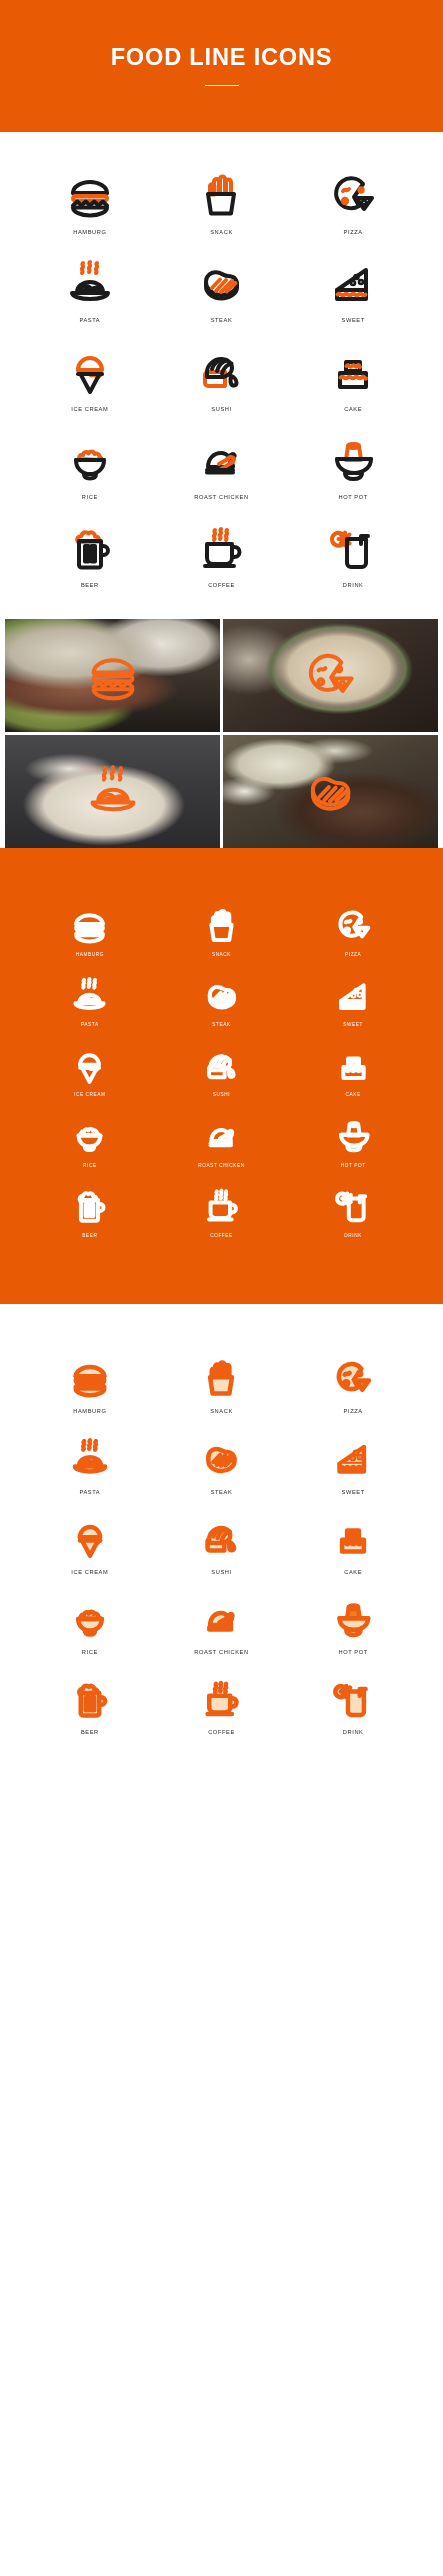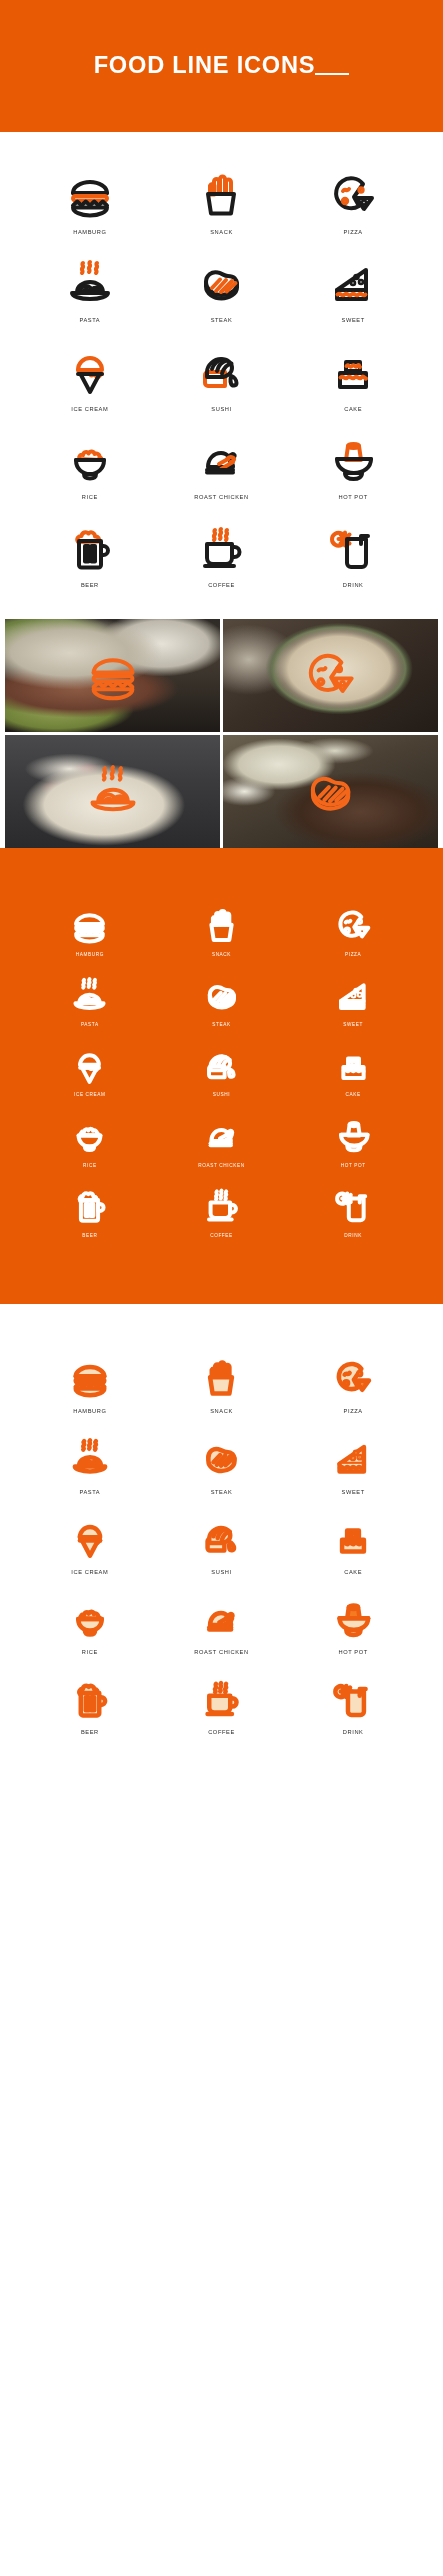--- a/index.html
+++ b/index.html
@@ -8,21 +8,21 @@
     width: 443px;
     font-family: "Liberation Sans", sans-serif;
     -webkit-font-smoothing: antialiased;
   }
 
   
   .header {
     background: #e85b04;
     height: 132px;
     display: flex;
-    flex-direction: row;
+    flex-direction: column;
     align-items: center;
     justify-content: center;
   }
   .header-title {
     color: #ffffff;
     font-size: 23.6px;
     font-weight: bold;
     letter-spacing: 0.8px;
     line-height: 1;
     text-align: center;

